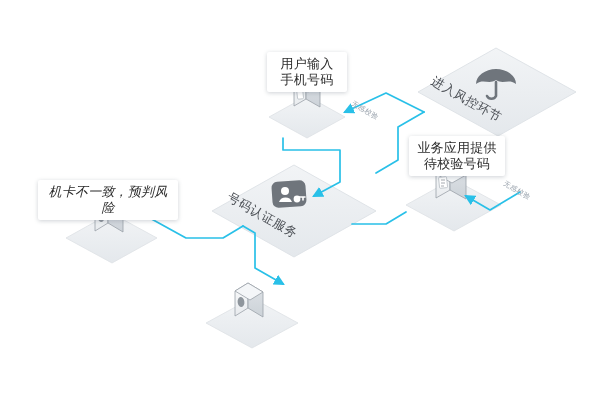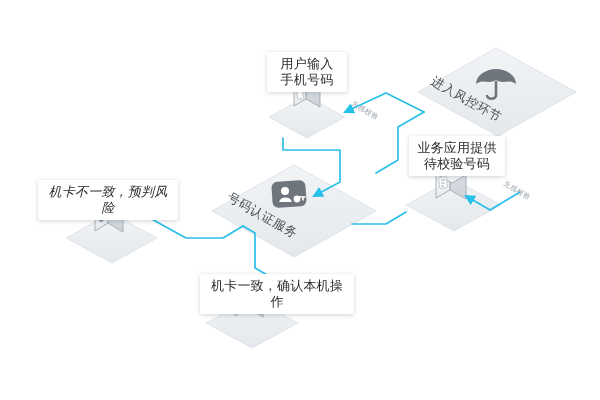--- a/index.html
+++ b/index.html
@@ -155,21 +155,20 @@
   </svg>
 
   <div class="callout" style="left:267px;top:52px;width:64px;">用户输入
 手机号码</div>
 
   <div class="callout" style="left:409px;top:136px;width:80px;">业务应用提供
 待校验号码</div>
 
   <div class="callout" style="left:38px;top:180px;width:124px;font-style:italic;">机卡不一致，预判风险</div>
 
-  <div class="callout" style="left:200px;top:274px;width:138px;">机卡一致，确认本机操作</div>
 
   <div class="plat-label" style="left:432px;top:72px;transform:rotate(29.5deg);">进入风控环节</div>
 
   <div class="plat-label" style="left:228px;top:188px;transform:rotate(29.5deg);">号码认证服务</div>
 
   <div class="edge-label" style="left:352px;top:98px;transform:rotate(30deg);">无感校验</div>
 
   <div class="edge-label" style="left:504px;top:178px;transform:rotate(30deg);">无感校验</div>
 
 </div>

